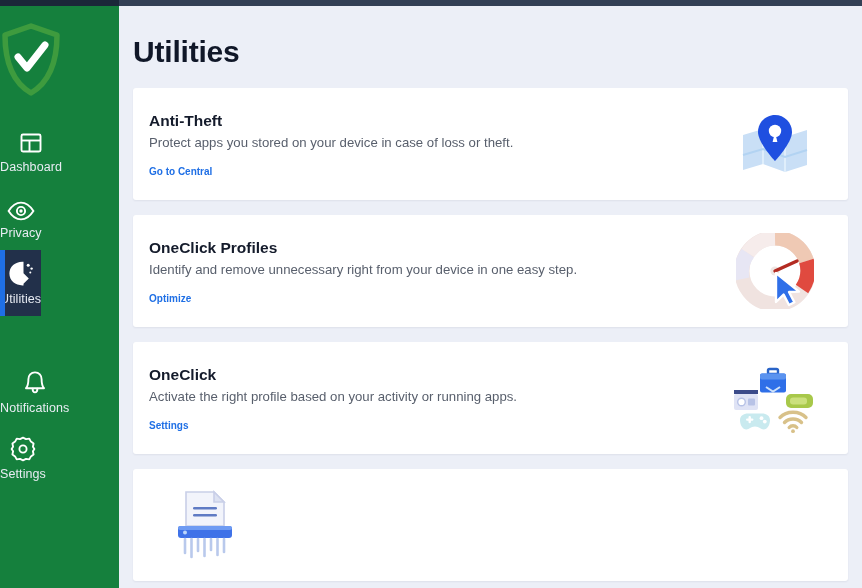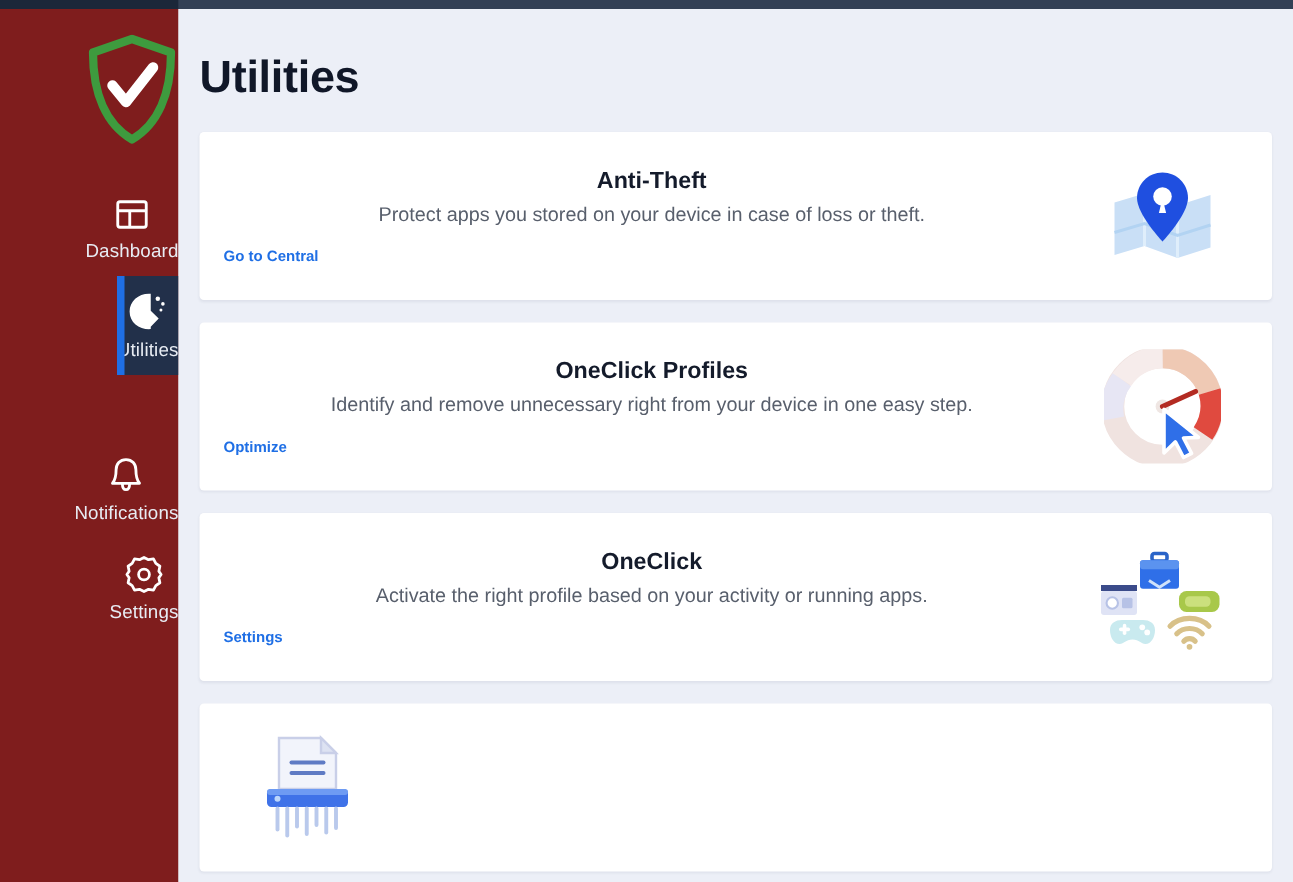--- a/index.html
+++ b/index.html
@@ -31,25 +31,25 @@
     background: #1b2739;
   }
   .titlebar .tb-right { flex: 1; background: #334055; }
 
   .body-row { flex: 1; display: flex; min-height: 0; }
 
   
   .sidebar {
     width: 119px;
     flex: 0 0 119px;
-    background: #7f1d1d;
+    background: #15803d;
     color: #ffffff;
     display: flex;
     flex-direction: column;
-    align-items: flex-end;
+    align-items: flex-start;
     position: relative;
   }
   .logo-wrap {
     height: 112px;
     display: flex;
     align-items: center;
     justify-content: center;
   }
   .nav-item {
     position: relative;
@@ -105,21 +105,20 @@
     color: #101728;
     letter-spacing: -0.2px;
     padding: 26px 0 0 14px;
     line-height: 40px;
   }
   .cards {
     padding: 16px 14px 0 14px;
     display: flex;
     flex-direction: column;
     gap: 15px;
-    text-align: center;
   }
   .card {
     background: #ffffff;
     border-radius: 3px;
     height: 112px;
     box-shadow: 0 1px 2px rgba(30,40,70,.07);
     display: flex;
     align-items: stretch;
     padding: 0 18px 0 16px;
     position: relative;
@@ -189,20 +188,30 @@
           <svg width="24" height="24" viewBox="0 0 24 24">
             <rect x="2.5" y="3.5" width="19" height="17" rx="1.5" fill="none" stroke="#ffffff" stroke-width="1.9"></rect>
             <line x1="2.5" y1="9.5" x2="21.5" y2="9.5" stroke="#ffffff" stroke-width="1.9"></line>
             <line x1="10.5" y1="9.5" x2="10.5" y2="20.5" stroke="#ffffff" stroke-width="1.9"></line>
           </svg>
         </span>
         <span class="ni-label">Dashboard</span>
       </div>
 
 
+      <div class="nav-item">
+        <span class="ni-icon">
+          <svg width="28" height="20" viewBox="0 0 28 20">
+            <path d="M1.6 10 C6 3 10 1.6 14 1.6 C18 1.6 22 3 26.4 10 C22 17 18 18.4 14 18.4 C10 18.4 6 17 1.6 10 Z" fill="none" stroke="#ffffff" stroke-width="1.9"></path>
+            <circle cx="14" cy="10" r="4.1" fill="none" stroke="#ffffff" stroke-width="1.9"></circle>
+            <circle cx="14" cy="10" r="1.7" fill="#ffffff"></circle>
+          </svg>
+        </span>
+        <span class="ni-label">Privacy</span>
+      </div>
 
       <div class="nav-item active">
         <span class="ni-icon">
           <svg width="28" height="27" viewBox="0 0 28 27">
             <path d="M16.5 1.8 L16.5 13.2 L21.8 18.4 L16.5 23.8 L16.5 25.4
                      C9.2 25.9 2.4 21.2 2.4 13.6 C2.4 6.4 8.8 1.2 16.5 1.8 Z" fill="#ffffff"></path>
             <circle cx="21.2" cy="5.2" r="1.5" fill="#ffffff"></circle>
             <circle cx="24.6" cy="8.6" r="1.2" fill="#ffffff"></circle>
             <circle cx="23.3" cy="12.6" r="1" fill="#ffffff"></circle>
           </svg>

